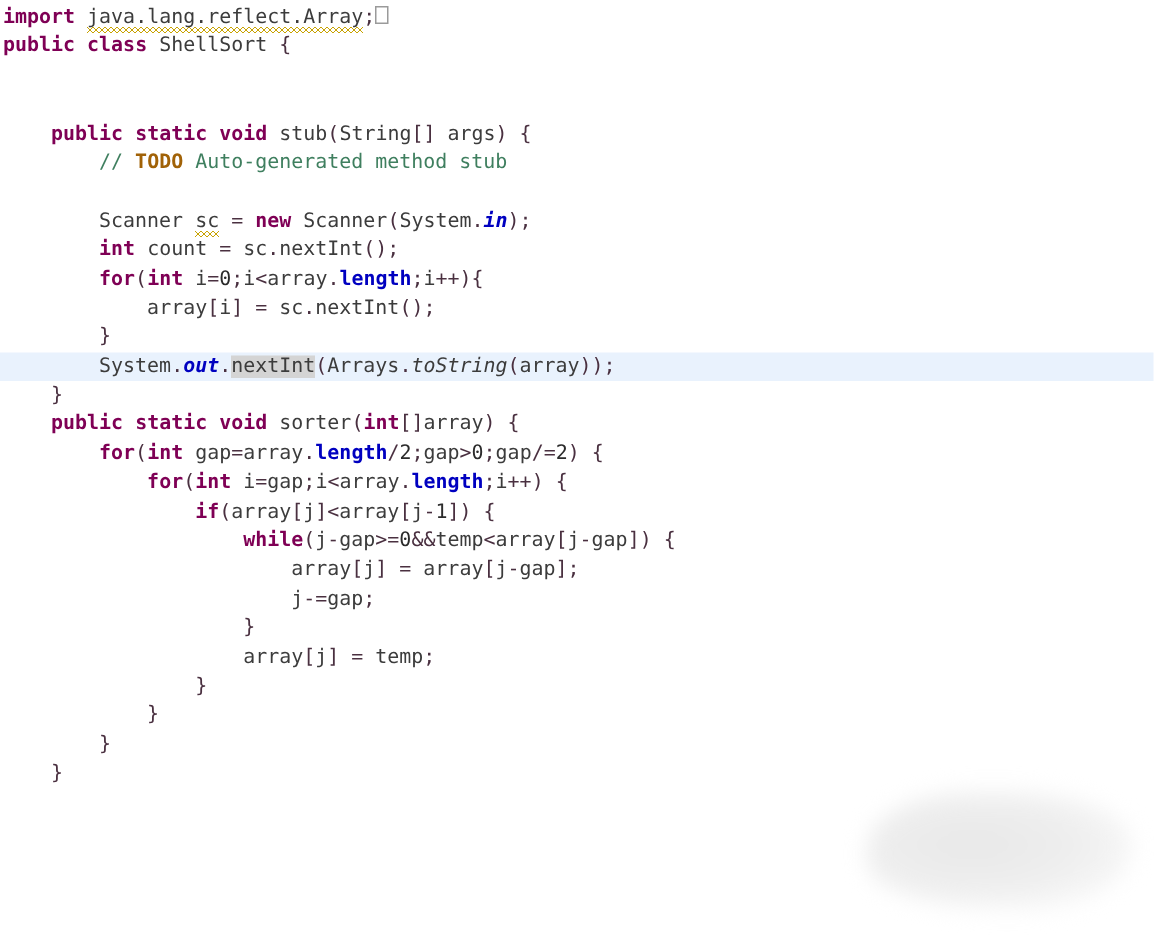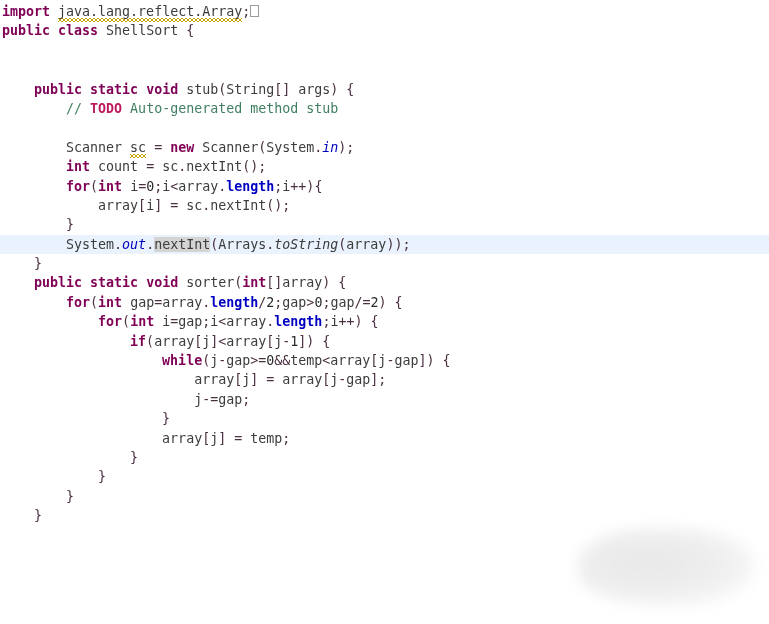--- a/index.html
+++ b/index.html
@@ -43,24 +43,24 @@
 
   .line.hl {
     background: #e9f2fd;
     width: 769px;
   }
 
   
   .kw   { color: #7f0055; font-weight: bold; }            
   .id   { color: #3c3c3c; }                                
   .fld  { color: #0000c0; font-weight: bold; }                                
-  .sfld { color: #0000c0; font-weight: normal; font-style: italic; }  
+  .sfld { color: #0000c0; font-weight: bold; font-style: italic; }  
   .stm  { font-style: italic; color: #3c3c3c; }            
   .cmt  { color: #3f7f5f; }                                
-  .todo { color: #be185d; font-weight: bold; }             
+  .todo { color: #a16207; font-weight: bold; }             
   .pun  { color: #4a3040; }                                
   .num  { color: #2b2b2b; }
 
   
   .warn {
     position: relative;
     background-image: linear-gradient(45deg, transparent 45%, #c8a200 45%, #c8a200 55%, transparent 55%),
                       linear-gradient(-45deg, transparent 45%, #c8a200 45%, #c8a200 55%, transparent 55%);
     background-size: 4px 4px;
     background-repeat: repeat-x;

